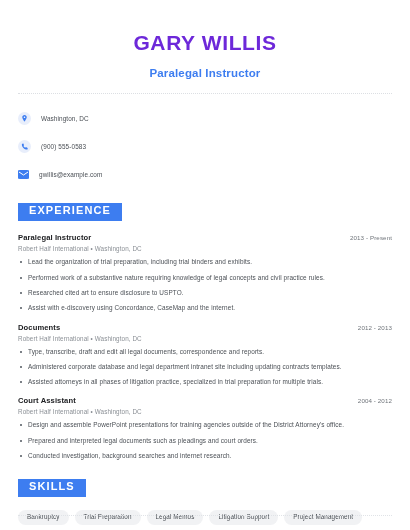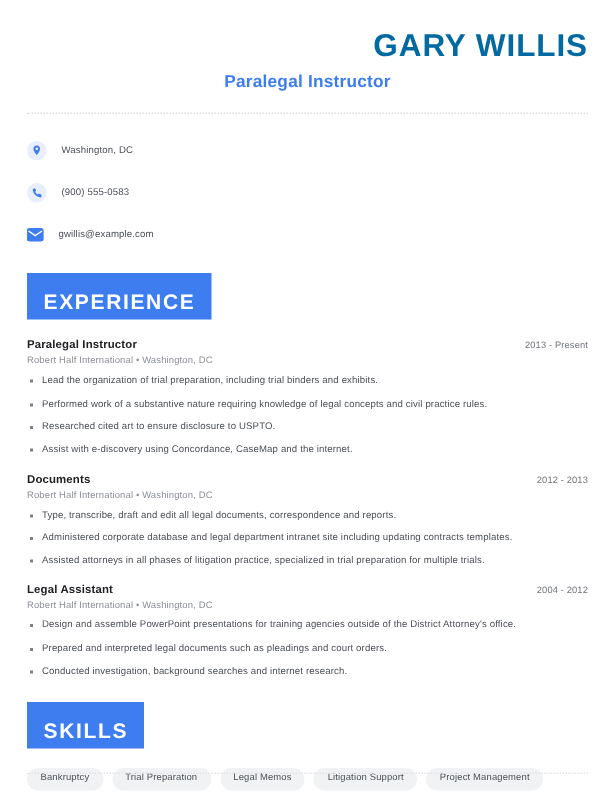--- a/index.html
+++ b/index.html
@@ -24,24 +24,23 @@
 
   
   .header {
     padding-top: 18px;
     text-align: center;
   }
   .name {
     font-size: 21px;
     font-weight: bold;
     letter-spacing: 0.6px;
-    color: #0369a1;
+    color: #6d28d9;
     line-height: 1.2;
-    margin: 0;
-    text-align: right;
+    margin: 12px;
   }
   .subtitle {
     font-size: 11.5px;
     font-weight: bold;
     color: #3d7df0;
     letter-spacing: 0.15px;
     margin-top: 6px;
   }
 
   .divider {
@@ -84,24 +83,24 @@
   }
 
   
   .section {
     margin-top: 16px;
   }
   .badge {
     display: inline-block;
     background: #3d7df0;
     color: #ffffff;
-    font-size: 14px;
+    font-size: 11px;
     font-weight: bold;
     letter-spacing: 1.1px;
-    padding: 12px 11px 5px 11px;
+    padding: 2px 11px 5px 11px;
     line-height: 1;
   }
 
   
   .jobs { margin-top: 12px; }
   .job { margin-bottom: 10px; }
   .job-head {
     display: flex;
     justify-content: space-between;
     align-items: baseline;
@@ -248,21 +247,21 @@
         <div class="job-meta">Robert Half International • Washington, DC</div>
         <ul class="bullets">
           <li>Type, transcribe, draft and edit all legal documents, correspondence and reports.</li>
           <li>Administered corporate database and legal department intranet site including updating contracts templates.</li>
           <li>Assisted attorneys in all phases of litigation practice, specialized in trial preparation for multiple trials.</li>
         </ul>
       </div>
 
       <div class="job">
         <div class="job-head">
-          <span class="job-title">Legal Assistant</span>
+          <span class="job-title">Court Assistant</span>
           <span class="job-dates">2004 - 2012</span>
         </div>
         <div class="job-meta">Robert Half International • Washington, DC</div>
         <ul class="bullets">
           <li>Design and assemble PowerPoint presentations for training agencies outside of the District Attorney's office.</li>
           <li>Prepared and interpreted legal documents such as pleadings and court orders.</li>
           <li>Conducted investigation, background searches and internet research.</li>
         </ul>
       </div>
 

